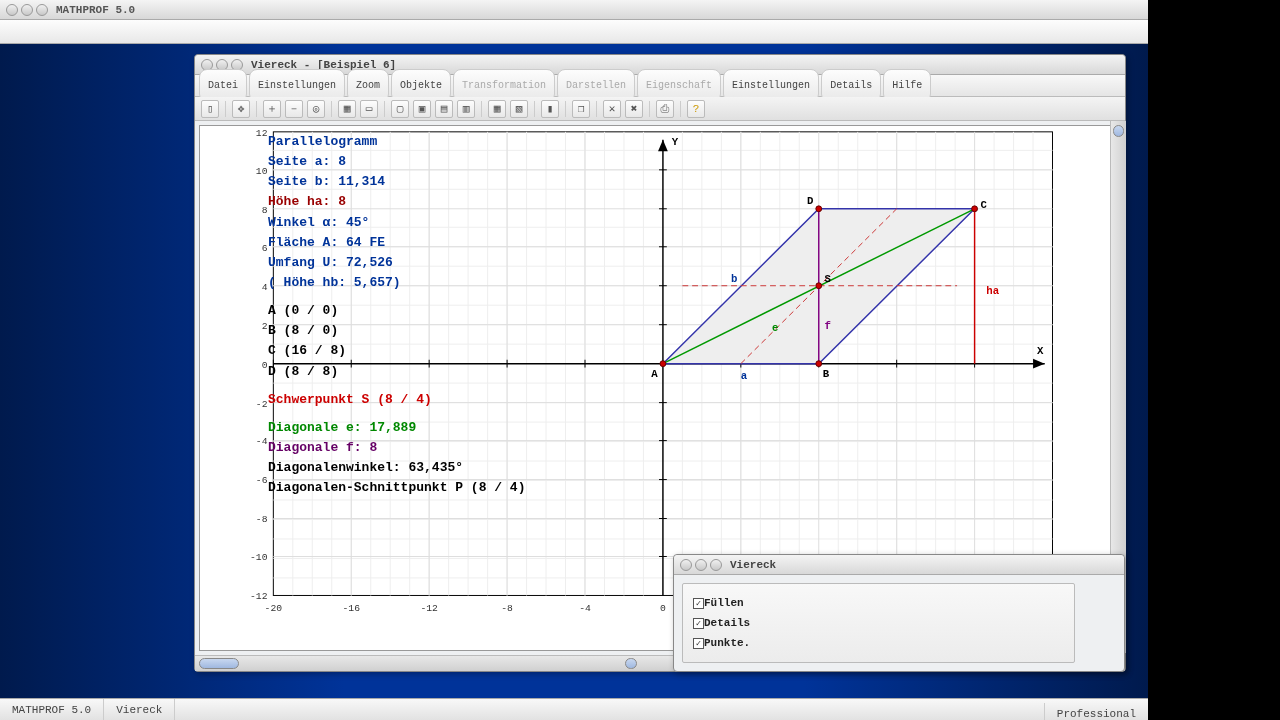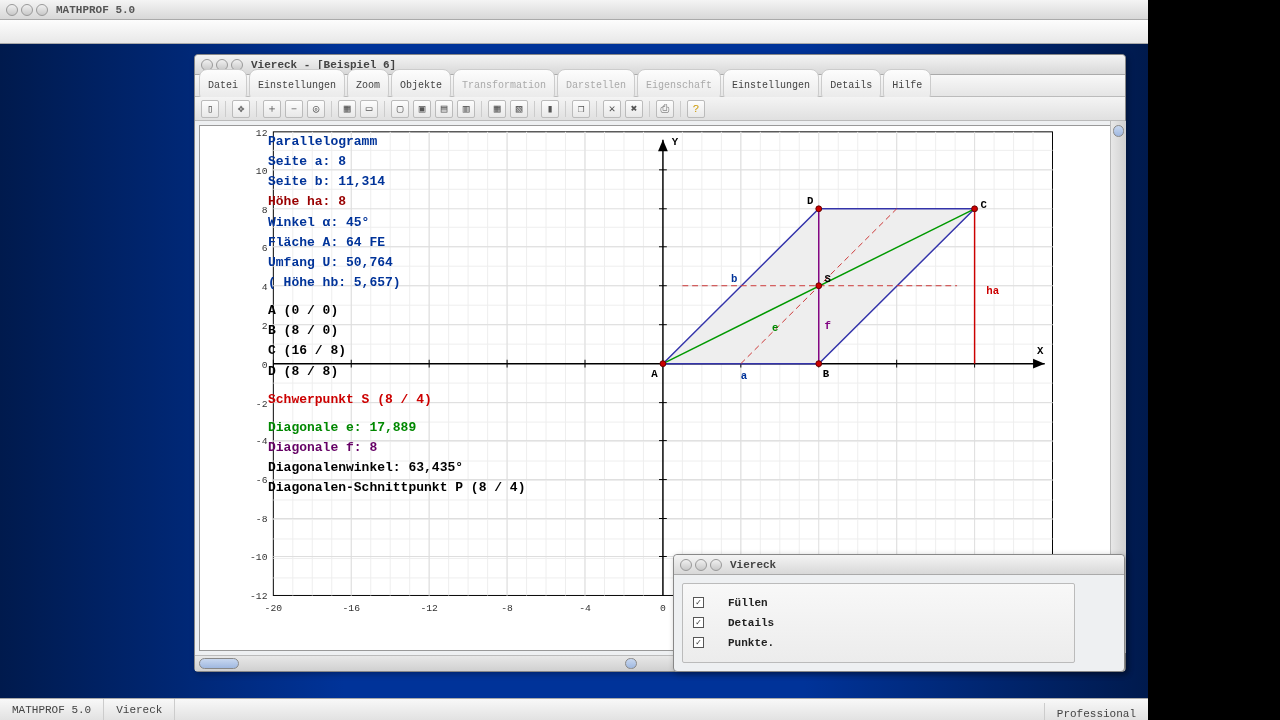--- a/index.html
+++ b/index.html
@@ -34,21 +34,21 @@
   .hscroll .thumb { position:absolute; left:4px; top:2px; width:40px; height:11px; background:linear-gradient(#c8d8f0,#a0b8e0); border:1px solid #888; border-radius:6px; }
   .hscroll .thumb2 { position:absolute; left:430px; top:2px; width:12px; height:11px; background:linear-gradient(#c8d8f0,#a0b8e0); border:1px solid #888; border-radius:6px; }
   .vscroll { position:absolute; right:-1px; top:66px; bottom:18px; width:16px; background:linear-gradient(to right,#e8e8e8,#d0d0d0); border-left:1px solid #bbb; }
   .vscroll .thumb { position:absolute; top:4px; left:2px; width:11px; height:12px; background:linear-gradient(#c8d8f0,#a0b8e0); border:1px solid #888; border-radius:6px; }
   .palette-window { position:absolute; left: 673px; top: 510px; width: 452px; height: 118px; background: #eef0f2; border:1px solid #888; border-radius:4px; box-shadow: 2px 2px 6px rgba(0,0,0,0.3); }
   .palette-body { padding: 8px; display:flex; gap:6px; height: calc(100% - 20px); }
   .pal-group { border:1px solid #bbb; background: linear-gradient(#f8f8f8,#ececec); border-radius:2px; padding:8px 10px; display:flex; flex-direction:column; justify-content:center; gap:8px; }
   .pal-group.g1 { flex:1.4; }
   .pal-group.g2 { flex:0.9; }
   .pal-group.g3 { flex:1.1; }
-  .radio-row, .check-row { display:flex; align-items:flex-start; gap:24px; font-size:11px; color:#222; font-weight:bold; }
+  .radio-row, .check-row { display:flex; align-items:flex-end; gap:0; font-size:11px; color:#222; font-weight:bold; }
   .radio { width:11px; height:11px; border:1px solid #555; border-radius:50%; display:inline-flex; align-items:center; justify-content:center; background:#fff; }
   .radio.sel::after { content:''; width:5px; height:5px; background:#333; border-radius:50%; }
   .check { width:11px; height:11px; border:1px solid #555; background:#fff; display:inline-flex; align-items:center; justify-content:center; font-size:9px; color:#333; }
   .check.sel::after { content:'✓'; }
   .pal-btn { border:1px solid #999; border-radius:2px; background:linear-gradient(#fdfdfd,#e4e4e4); padding:3px 10px; font-size:11px; font-weight:bold; display:flex; align-items:center; gap:4px; cursor:default; }
   .statusbar { position:absolute; bottom:0; left:0; right:0; height:22px; background: linear-gradient(#f8f8f8,#e2e2e2); border-top:1px solid #aaa; display:flex; align-items:center; }
   .status-cell { padding: 0 12px; border-right:1px solid #ccc; color:#444; height:100%; display:flex; align-items:center; }
   .status-cell.right { margin-left:auto; border-right:none; border-left:1px solid #ccc;margin-top:8px; }
   .axis-label { font-size: 11px; font-weight: bold; fill: #000; }
   .tick-label { font-size: 10px; fill: #333; }
@@ -302,21 +302,21 @@
           <text x="790" y="172" class="side-label" fill="#cc0000">ha</text>
         </svg>
 
         <div class="info-panel">
           <div class="c-blue">Parallelogramm</div>
           <div class="c-blue">Seite a:  8</div>
           <div class="c-blue">Seite b:  11,314</div>
           <div class="c-darkred">Höhe ha:  8</div>
           <div class="c-blue">Winkel  α:   45°</div>
           <div class="c-blue">Fläche A:  64 FE</div>
-          <div class="c-blue">Umfang U:  50,764</div>
+          <div class="c-blue">Umfang U:  72,526</div>
           <div class="c-blue">( Höhe hb:  5,657)</div>
           <div style="height:8px"></div>
           <div class="c-black">A  (0 / 0)</div>
           <div class="c-black">B  (8 / 0)</div>
           <div class="c-black">C  (16 / 8)</div>
           <div class="c-black">D  (8 / 8)</div>
           <div style="height:8px"></div>
           <div class="c-red">Schwerpunkt S  (8 / 4)</div>
           <div style="height:8px"></div>
           <div class="c-green">Diagonale e:  17,889</div>

